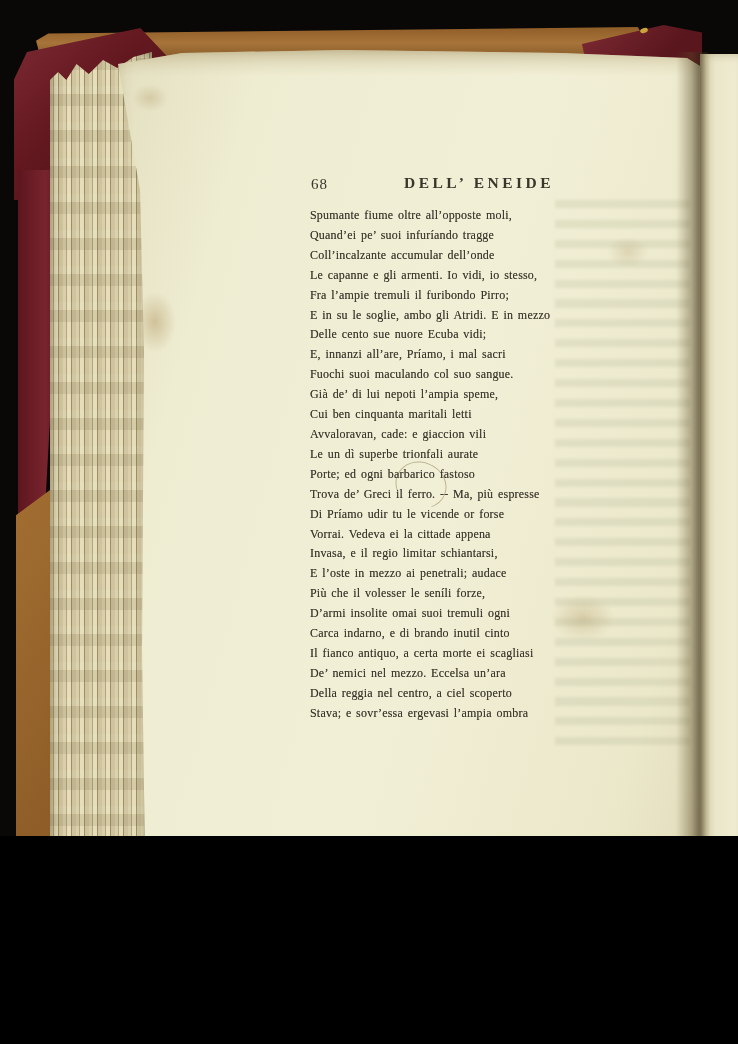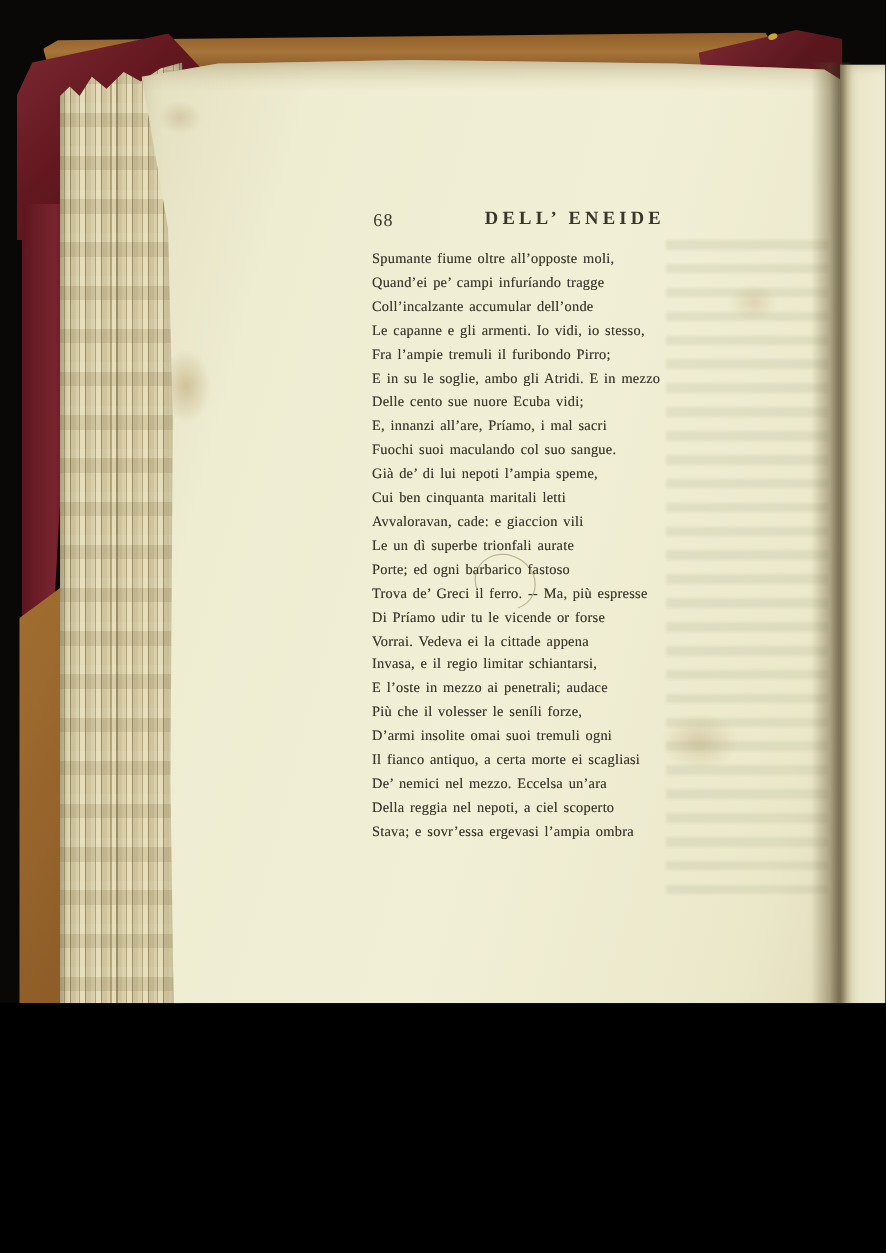--- a/index.html
+++ b/index.html
@@ -111,43 +111,44 @@
     <div class="show-through"></div>
     <div class="pen-circle"></div>
 
     <div class="text-block">
       <div class="header-row">
         <span class="page-number">68</span>
         <span class="running-title">DELL’ ENEIDE</span>
       </div>
       <div class="poem">
         <div>Spumante fiume oltre all’opposte moli,</div>
-        <div>Quand’ei pe’ campi infuríando tragge</div>
+        <div>Quand’ei pe’ suoi infuríando tragge</div>
         <div>Coll’incalzante accumular dell’onde</div>
         <div>Le capanne e gli armenti. Io vidi, io stesso,</div>
         <div>Fra l’ampie tremuli il furibondo Pirro;</div>
         <div>E in su le soglie, ambo gli Atridi. E in mezzo</div>
         <div>Delle cento sue nuore Ecuba vidi;</div>
         <div>E, innanzi all’are, Príamo, i mal sacri</div>
         <div>Fuochi suoi maculando col suo sangue.</div>
         <div>Già de’ di lui nepoti l’ampia speme,</div>
         <div>Cui ben cinquanta maritali letti</div>
         <div>Avvaloravan, cade: e giaccion vili</div>
         <div>Le un dì superbe trionfali aurate</div>
         <div>Porte; ed ogni barbarico fastoso</div>
         <div>Trova de’ Greci il ferro. -- Ma, più espresse</div>
         <div>Di Príamo udir tu le vicende or forse</div>
         <div>Vorrai. Vedeva ei la cittade appena</div>
         <div>Invasa, e il regio limitar schiantarsi,</div>
         <div>E l’oste in mezzo ai penetrali; audace</div>
         <div>Più che il volesser le seníli forze,</div>
         <div>D’armi insolite omai suoi tremuli ogni</div>
+        <div>Carca indarno, e di brando inutil cinto</div>
         <div>Il fianco antiquo, a certa morte ei scagliasi</div>
         <div>De’ nemici nel mezzo. Eccelsa un’ara</div>
-        <div>Della reggia nel nepoti, a ciel scoperto</div>
+        <div>Della reggia nel centro, a ciel scoperto</div>
         <div>Stava; e sovr’essa ergevasi l’ampia ombra</div>
       </div>
     </div>
   </div>
 
   <div class="abs facing-page"></div>
   <div class="abs gutter-shadow"></div>
 
 </div>
 

